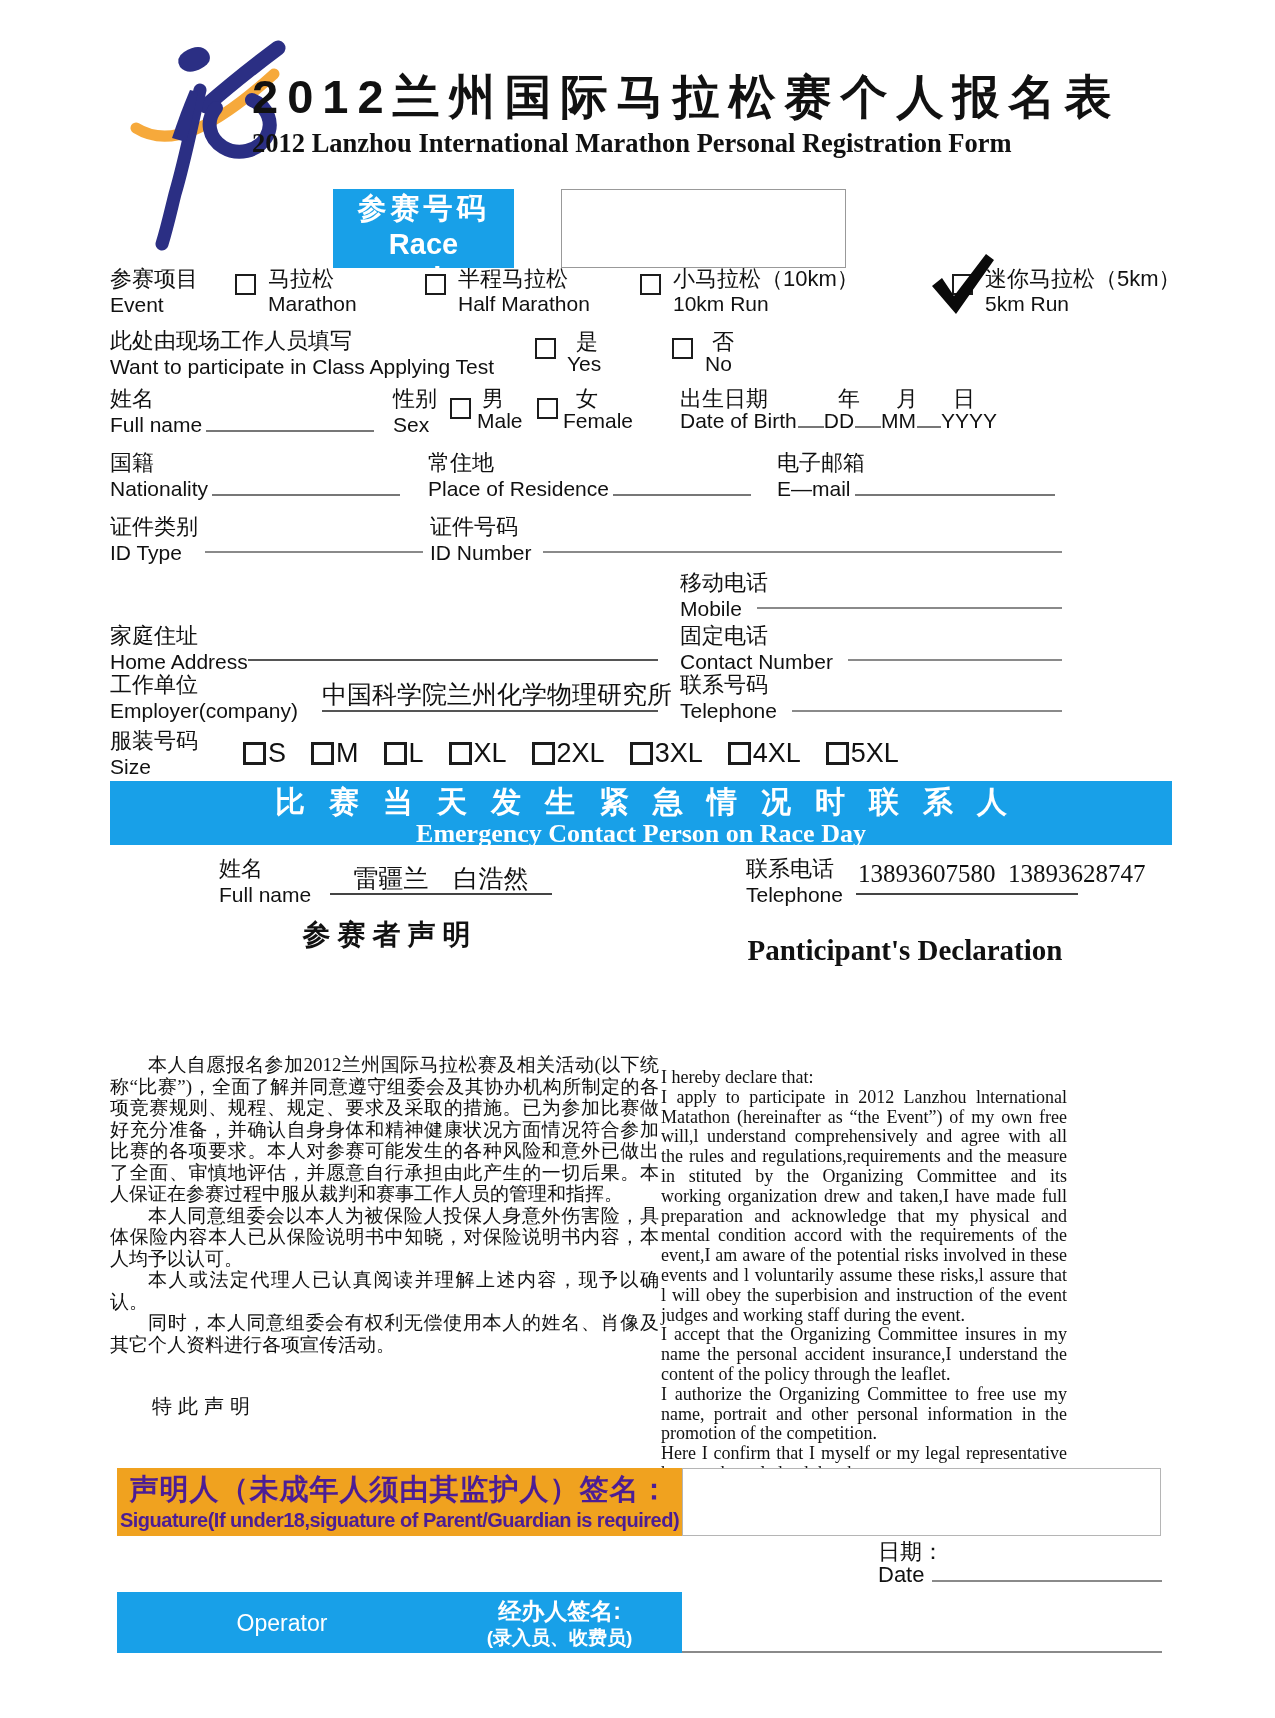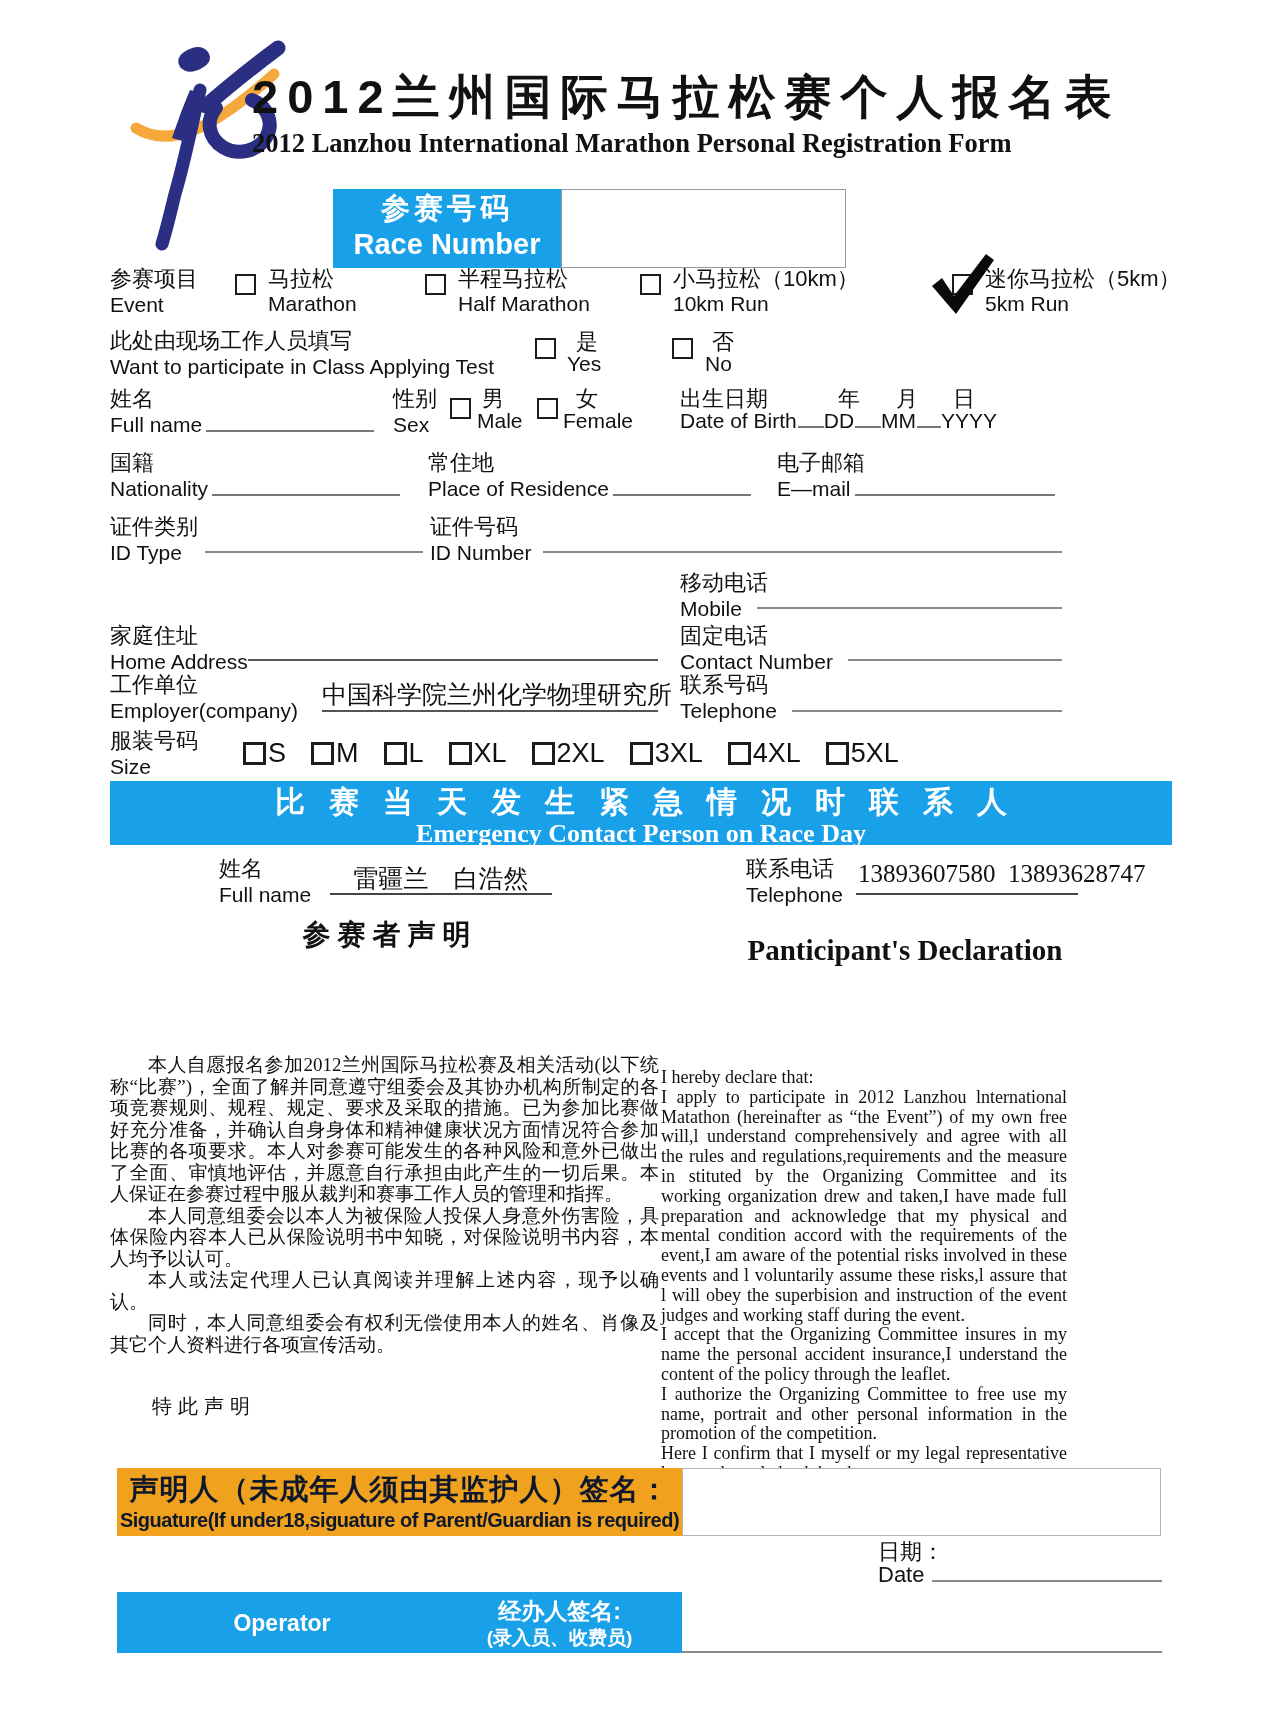--- a/index.html
+++ b/index.html
@@ -30,27 +30,27 @@
   .race-blue .en{display:block;font-size:29px;line-height:34px;}
   .banner{background:var(--blue);color:#fff;text-align:center;}
   .banner .cn{display:block;font-size:30px;font-weight:bold;line-height:38px;letter-spacing:24px;text-indent:24px;}
   .banner .en{display:block;font-family:"Liberation Serif",serif;font-weight:bold;font-size:26px;line-height:25px;}
   .decl-h-cn{font-weight:bold;font-size:28px;letter-spacing:7px;text-align:center;}
   .decl-h-en{font-weight:bold;font-size:29px;text-align:center;font-family:"Liberation Serif",serif;margin-top:20px;}
   .decl-cn{font-family:"Liberation Serif",serif;font-size:19px;line-height:21.5px;text-align:justify;}
   .decl-cn p{margin:0;text-indent:2em;}
   .decl-en{font-family:"Liberation Serif",serif;font-size:18px;line-height:19.8px;text-align:justify;margin-top:20px;}
   .decl-en p{margin:0;}
-  .sig-orange{background:var(--orange);color:#0f172a;text-align:center;}
+  .sig-orange{background:var(--orange);color:#4c1d95;text-align:center;}
   .sig-orange .cn{display:block;font-size:29px;font-weight:bold;line-height:38px;letter-spacing:1px;}
   .sig-orange .en{display:block;font-size:20px;font-weight:bold;line-height:24px;letter-spacing:-0.5px;}
   .op-bar{background:var(--blue);color:#fff;display:flex;align-items:center;}
   .op-left{width:330px;text-align:center;}
   .op-left .cn{display:block;font-size:26px;font-weight:bold;letter-spacing:4px;line-height:32px;}
-  .op-left .en{display:block;font-size:23px;font-weight:bold;line-height:26px;}
+  .op-left .en{display:block;font-size:23px;font-weight:normal;line-height:26px;}
   .op-right{width:225px;text-align:center;}
   .op-right .cn{display:block;font-size:23px;font-weight:bold;line-height:30px;}
   .op-right .sub{display:block;font-size:19px;font-weight:bold;line-height:24px;}
   .handw{font-family:"Liberation Serif",serif;white-space:pre;}
   .sizebox-row{display:flex;gap:25px;align-items:center;}
   .size-item{display:flex;align-items:center;font-size:27px;}
   .size-item .cb{width:23px;height:23px;border-width:3px;margin-right:2px;}
   .whitebox{background:#fff;border:1px solid #b5b5b5;box-sizing:border-box;}
 </style>
 </head>
@@ -63,21 +63,21 @@
     <path d="M150,16 C118,40 94,60 78,74" fill="none" stroke="#2B2F84" stroke-width="15" stroke-linecap="round"></path>
     <path d="M88,76 a30,27 0 1 0 36,-8" fill="none" stroke="#2B2F84" stroke-width="14" stroke-linecap="round"></path>
     <path d="M72,58 C63,96 57,128 47,162 C43,178 39,196 34,212" fill="none" stroke="#2B2F84" stroke-width="13" stroke-linecap="round"></path>
     <path d="M70,60 C66,80 62,96 58,110 L44,106 C50,88 56,72 62,58 Z" fill="#2B2F84"></path>
     <path d="M56,20 q16,-10 24,0 q6,9 -6,16 q-14,8 -22,-1 q-5,-9 4,-15 Z" fill="#2B2F84"></path>
   </svg>
 
   <div class="abs title-cn" style="left:252px;top:66px">2012兰州国际马拉松赛个人报名表</div>
   <div class="abs title-en" style="left:252px;top:128px">2012 Lanzhou International Marathon Personal Registration Form</div>
 
-  <div class="abs race-blue" style="left:333px;top:189px;width:228px;height:79px">
+  <div class="abs race-blue" style="left:333px;top:189px;width:181px;height:79px">
     <span class="cn">参赛号码</span>
     <span class="en">Race Number</span>
   </div>
   <div class="abs whitebox" style="left:561px;top:189px;width:285px;height:79px;border-color:#999"></div>
 
   <div class="abs flabel" style="left:110px;top:266px">
     <span class="cn">参赛项目</span>
     <span class="en">Event</span>
   </div>
 

